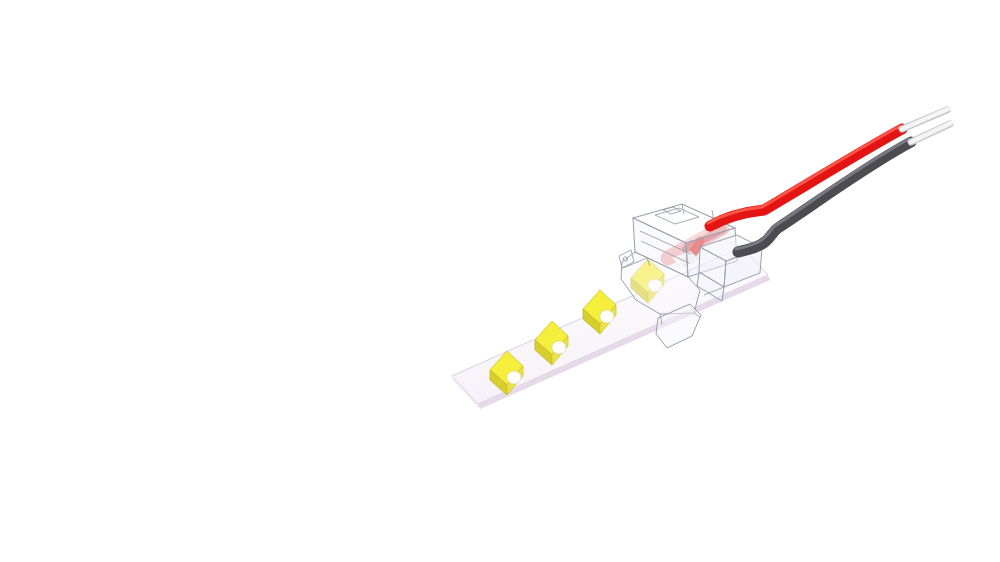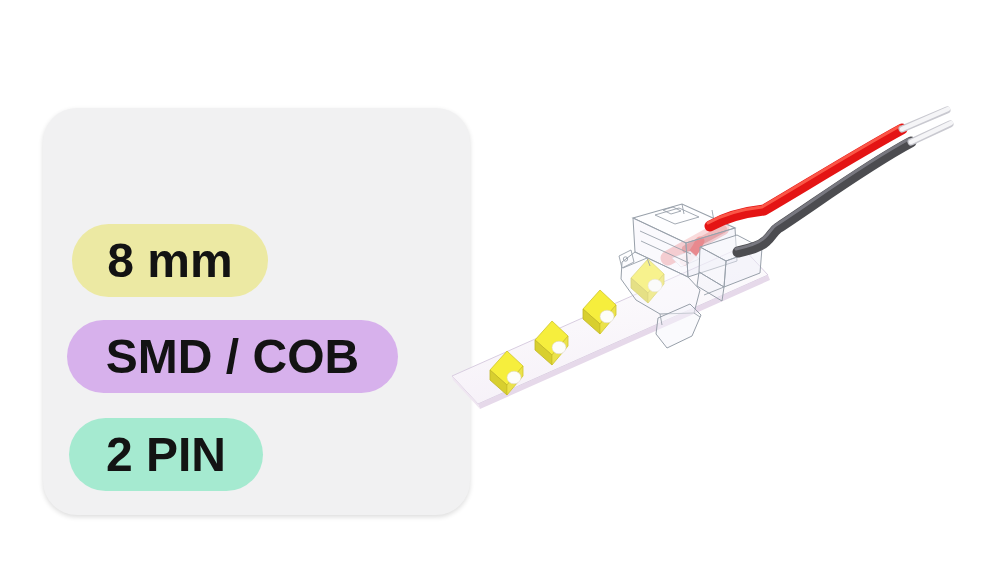--- a/index.html
+++ b/index.html
@@ -21,25 +21,20 @@
   .badge-type{left:24px;top:212px;width:331px;}
   .badge-pins{left:26px;top:310px;width:194px;}
   .render-svg{position:absolute;left:0;top:0;width:1000px;height:562px;}
   .cad-line{fill:none;stroke:#98a0aa;stroke-width:0.9;}
 </style>
 </head>
 <body>
 
 <div class="stage">
 
-  <div class="spec-card" style="background: rgb(241, 241, 242);">
-    <div class="badge badge-width" style="background: rgb(236, 233, 163);">8 mm</div>
-    <div class="badge badge-type" style="background: rgb(215, 177, 236);">SMD / COB</div>
-    <div class="badge badge-pins" style="background: rgb(165, 234, 208);">2 PIN</div>
-  </div>
 
   <svg class="render-svg" viewBox="0 0 1000 562">
     <defs>
       <linearGradient id="stripGrad" x1="0" y1="0" x2="0.25" y2="1">
         <stop offset="0" stop-color="#ffffff"></stop>
         <stop offset="1" stop-color="#f6f1f8"></stop>
       </linearGradient>
       <g id="ledchip">
         <path d="M-17,2 L0,-17 L16,-2 L0,17 Z" fill="#f6ee3d" stroke="#cfc52c" stroke-width="0.8"></path>
         <path d="M-17,2 L0,17 L0,27 L-17,12 Z" fill="#d8cf2f" stroke="#c0b625" stroke-width="0.8"></path>

